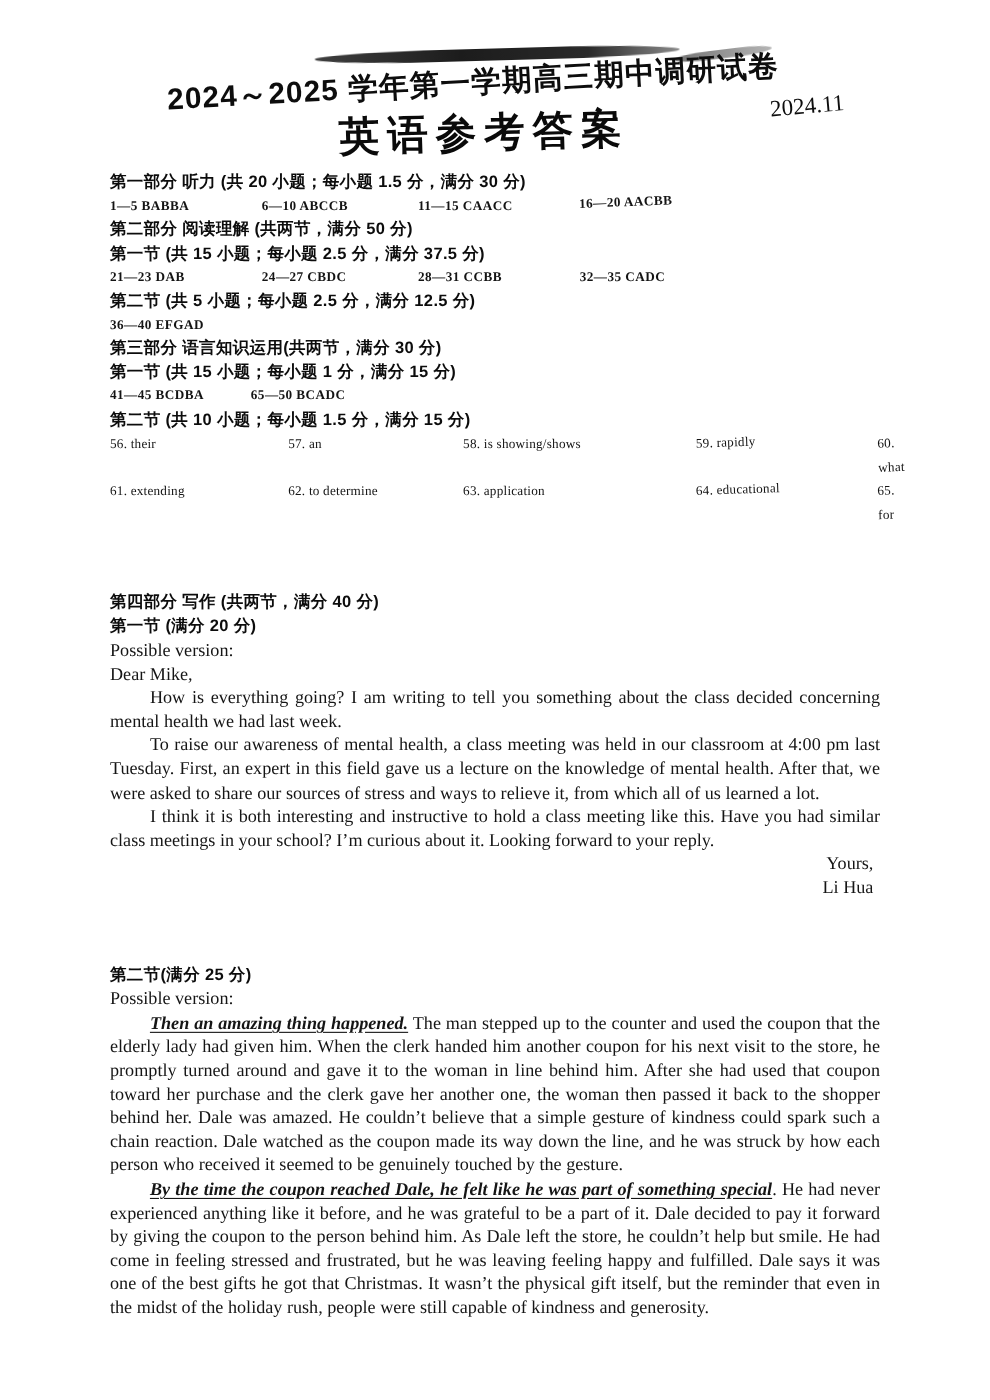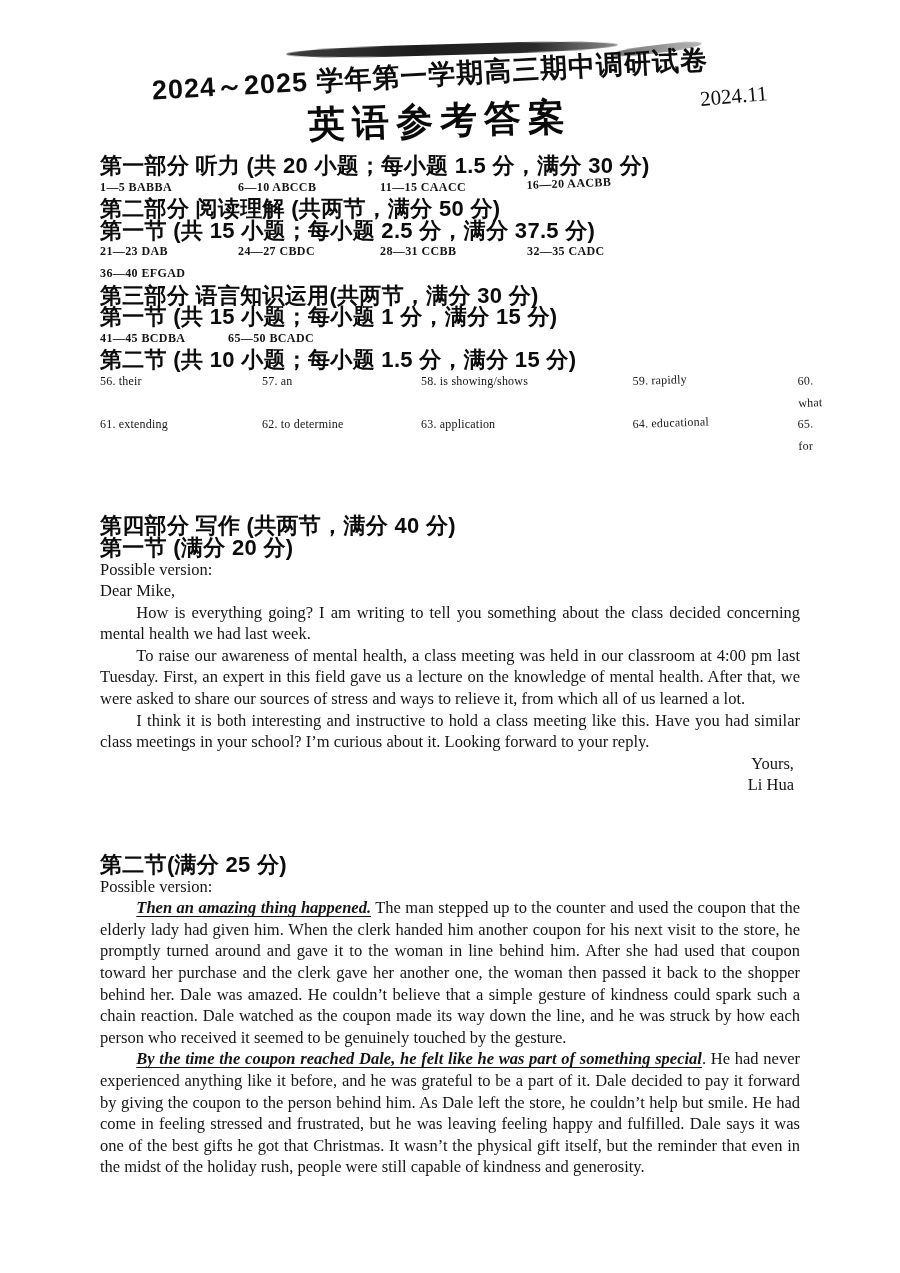--- a/index.html
+++ b/index.html
@@ -54,21 +54,21 @@
     color: #0a0a0a;
   }
 
   
   .content {
     position: absolute; left: 100px; top: 155px; width: 700px;
     font-size: 16.5px; line-height: 21.6px;
   }
   .cn {
     font-family: "Liberation Sans", "DejaVu Sans", sans-serif;
-    font-weight: 700; font-size: 22px; color: #0c0c0c;
+    font-weight: 700; font-size: 15px; color: #0c0c0c;
     letter-spacing: 0.3px;
   }
   .ans {
     font-weight: 600; font-size: 12px; color: #141414;
     letter-spacing: 0.4px;
   }
   .row4 { display: grid; grid-template-columns: 138px 142px 147px 1fr; }
   .row3 { display: grid; grid-template-columns: 128px 142px 1fr; }
   .row5 { display: grid; grid-template-columns: 130px 127px 180px 133px 1fr; gap: 32px; }
   .row5 > span { font-weight: 500; letter-spacing: 0.2px; }
@@ -111,20 +111,21 @@
 
     <div class="cn">第二部分 阅读理解 (共两节，满分 50 分)</div>
     <div class="cn">第一节 (共 15 小题；每小题 2.5 分，满分 37.5 分)</div>
     <div class="ans row4">
       <span>21—23 DAB</span>
       <span>24—27 CBDC</span>
       <span>28—31 CCBB</span>
       <span>32—35 CADC</span>
     </div>
 
+    <div class="cn">第二节 (共 5 小题；每小题 2.5 分，满分 12.5 分)</div>
     <div class="ans">36—40 EFGAD</div>
 
     <div class="cn">第三部分 语言知识运用(共两节，满分 30 分)</div>
     <div class="cn">第一节 (共 15 小题；每小题 1 分，满分 15 分)</div>
     <div class="ans row3">
       <span>41—45 BCDBA</span>
       <span>65—50 BCADC</span>
     </div>
 
     <div class="cn">第二节 (共 10 小题；每小题 1.5 分，满分 15 分)</div>

